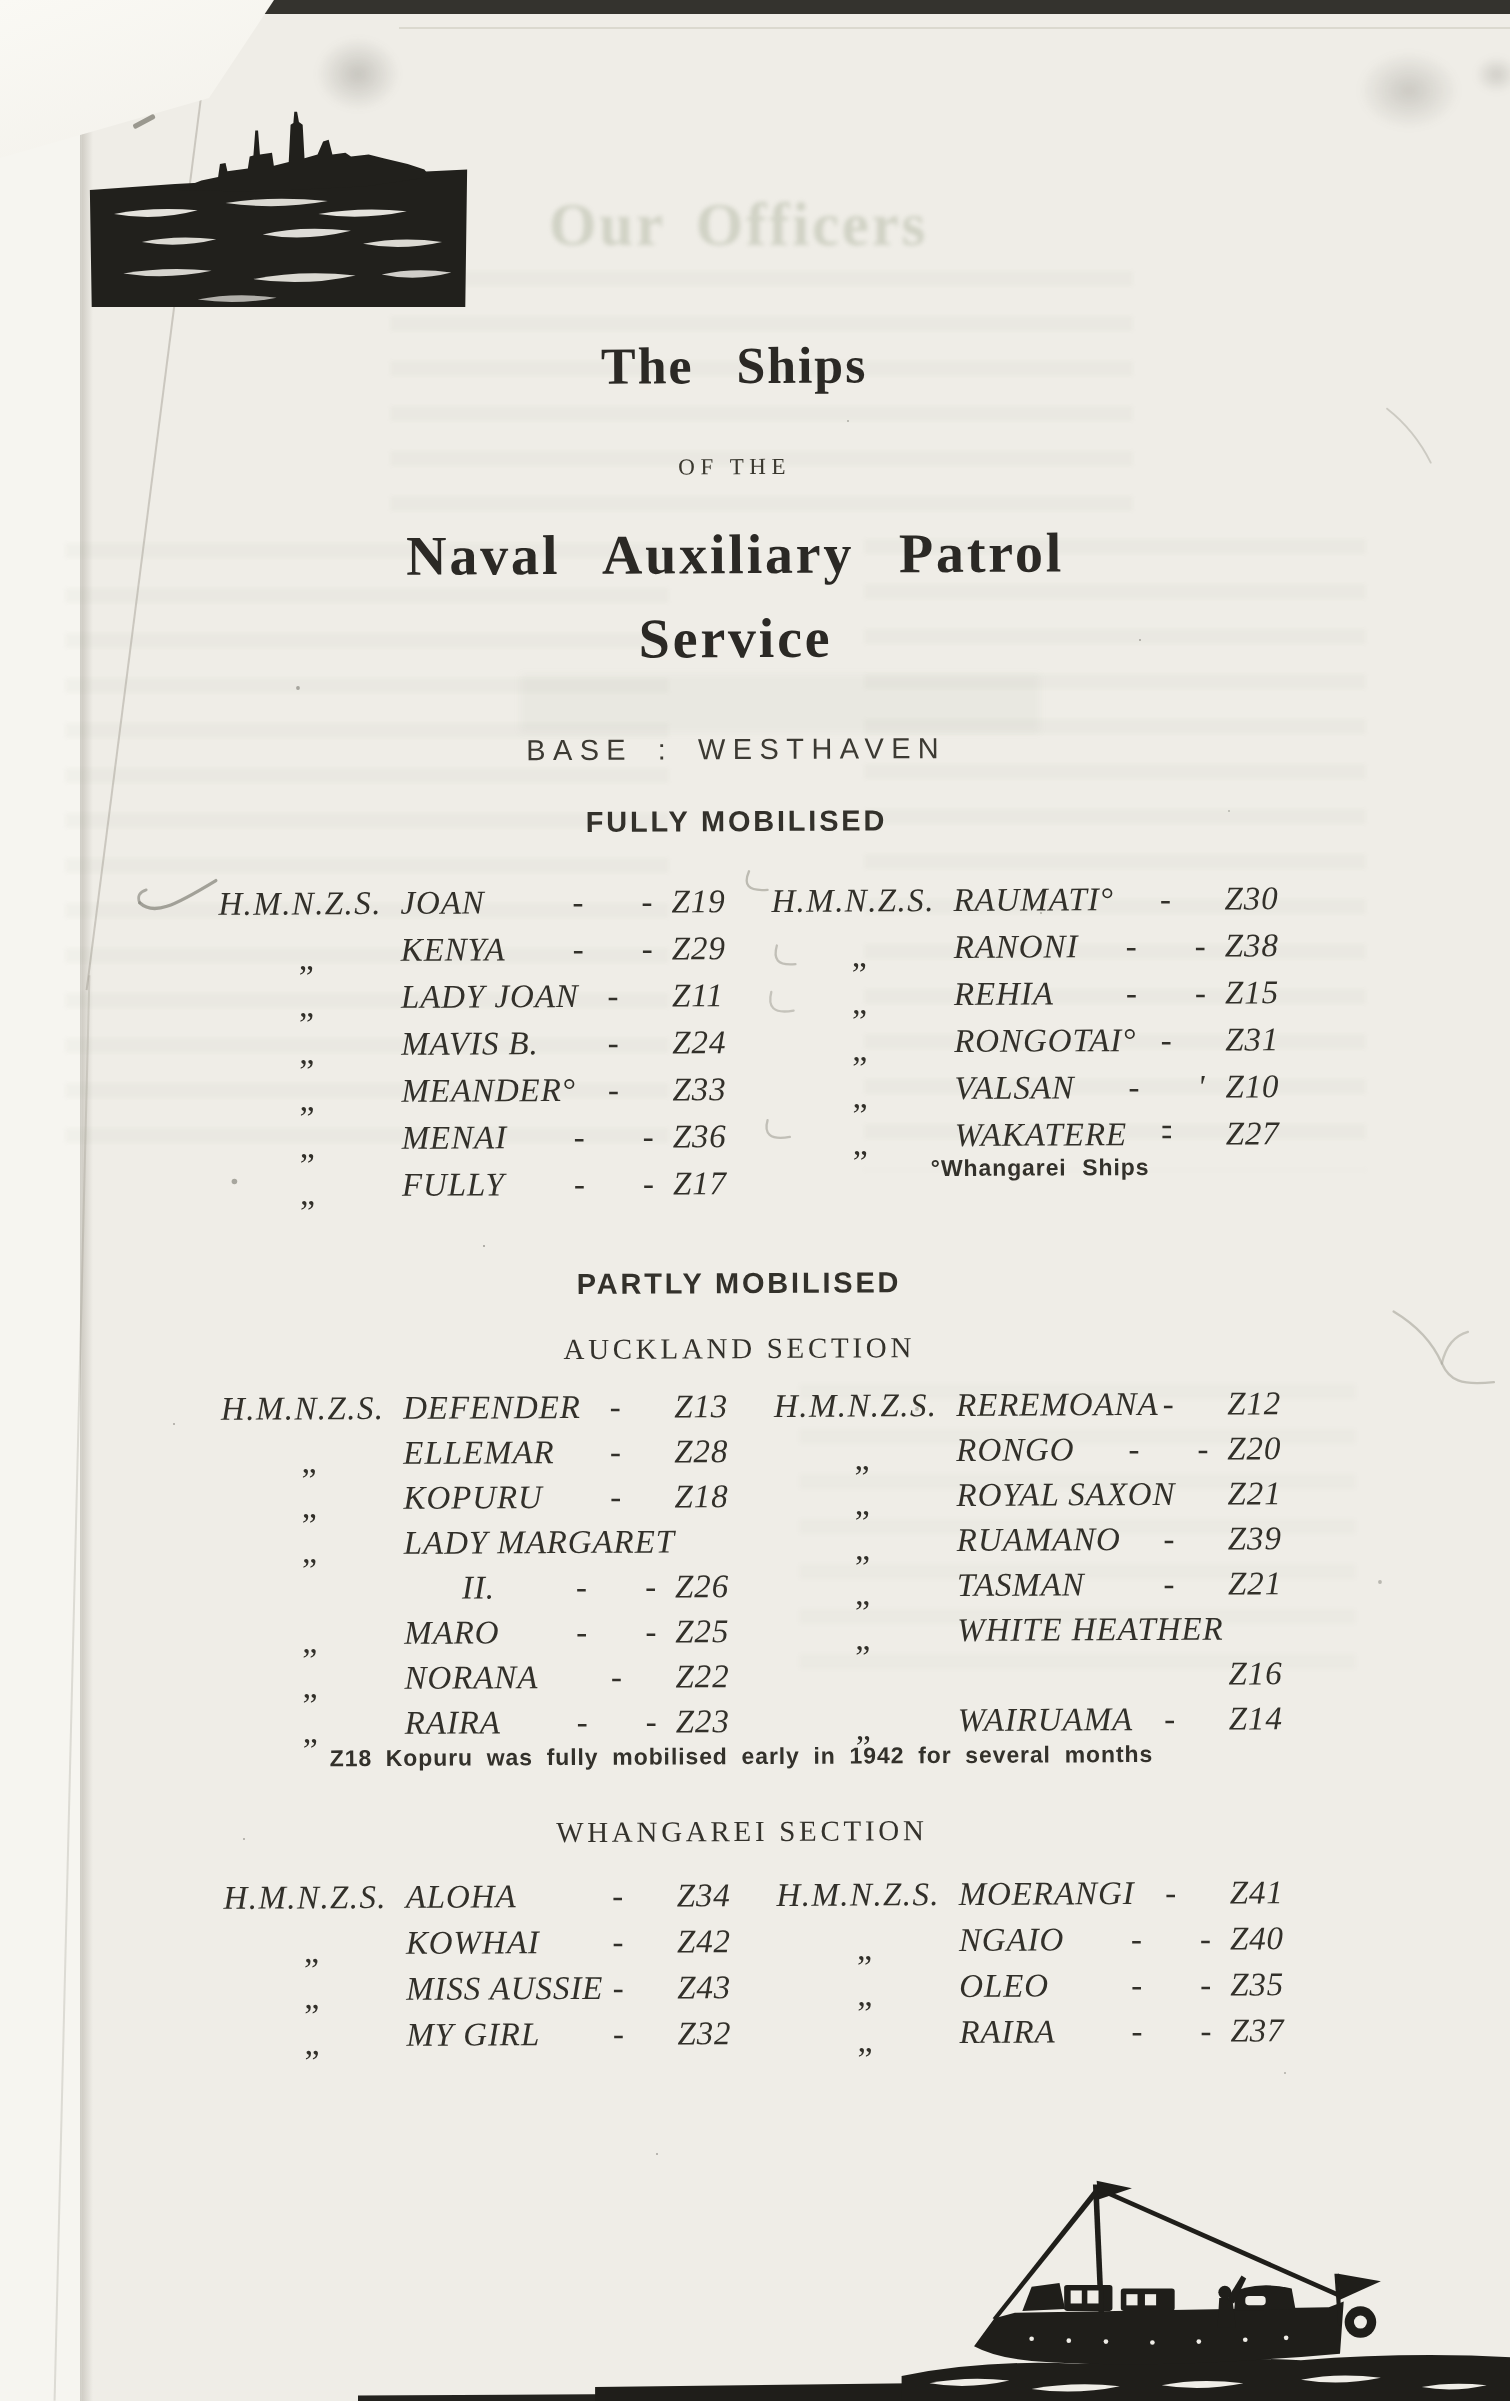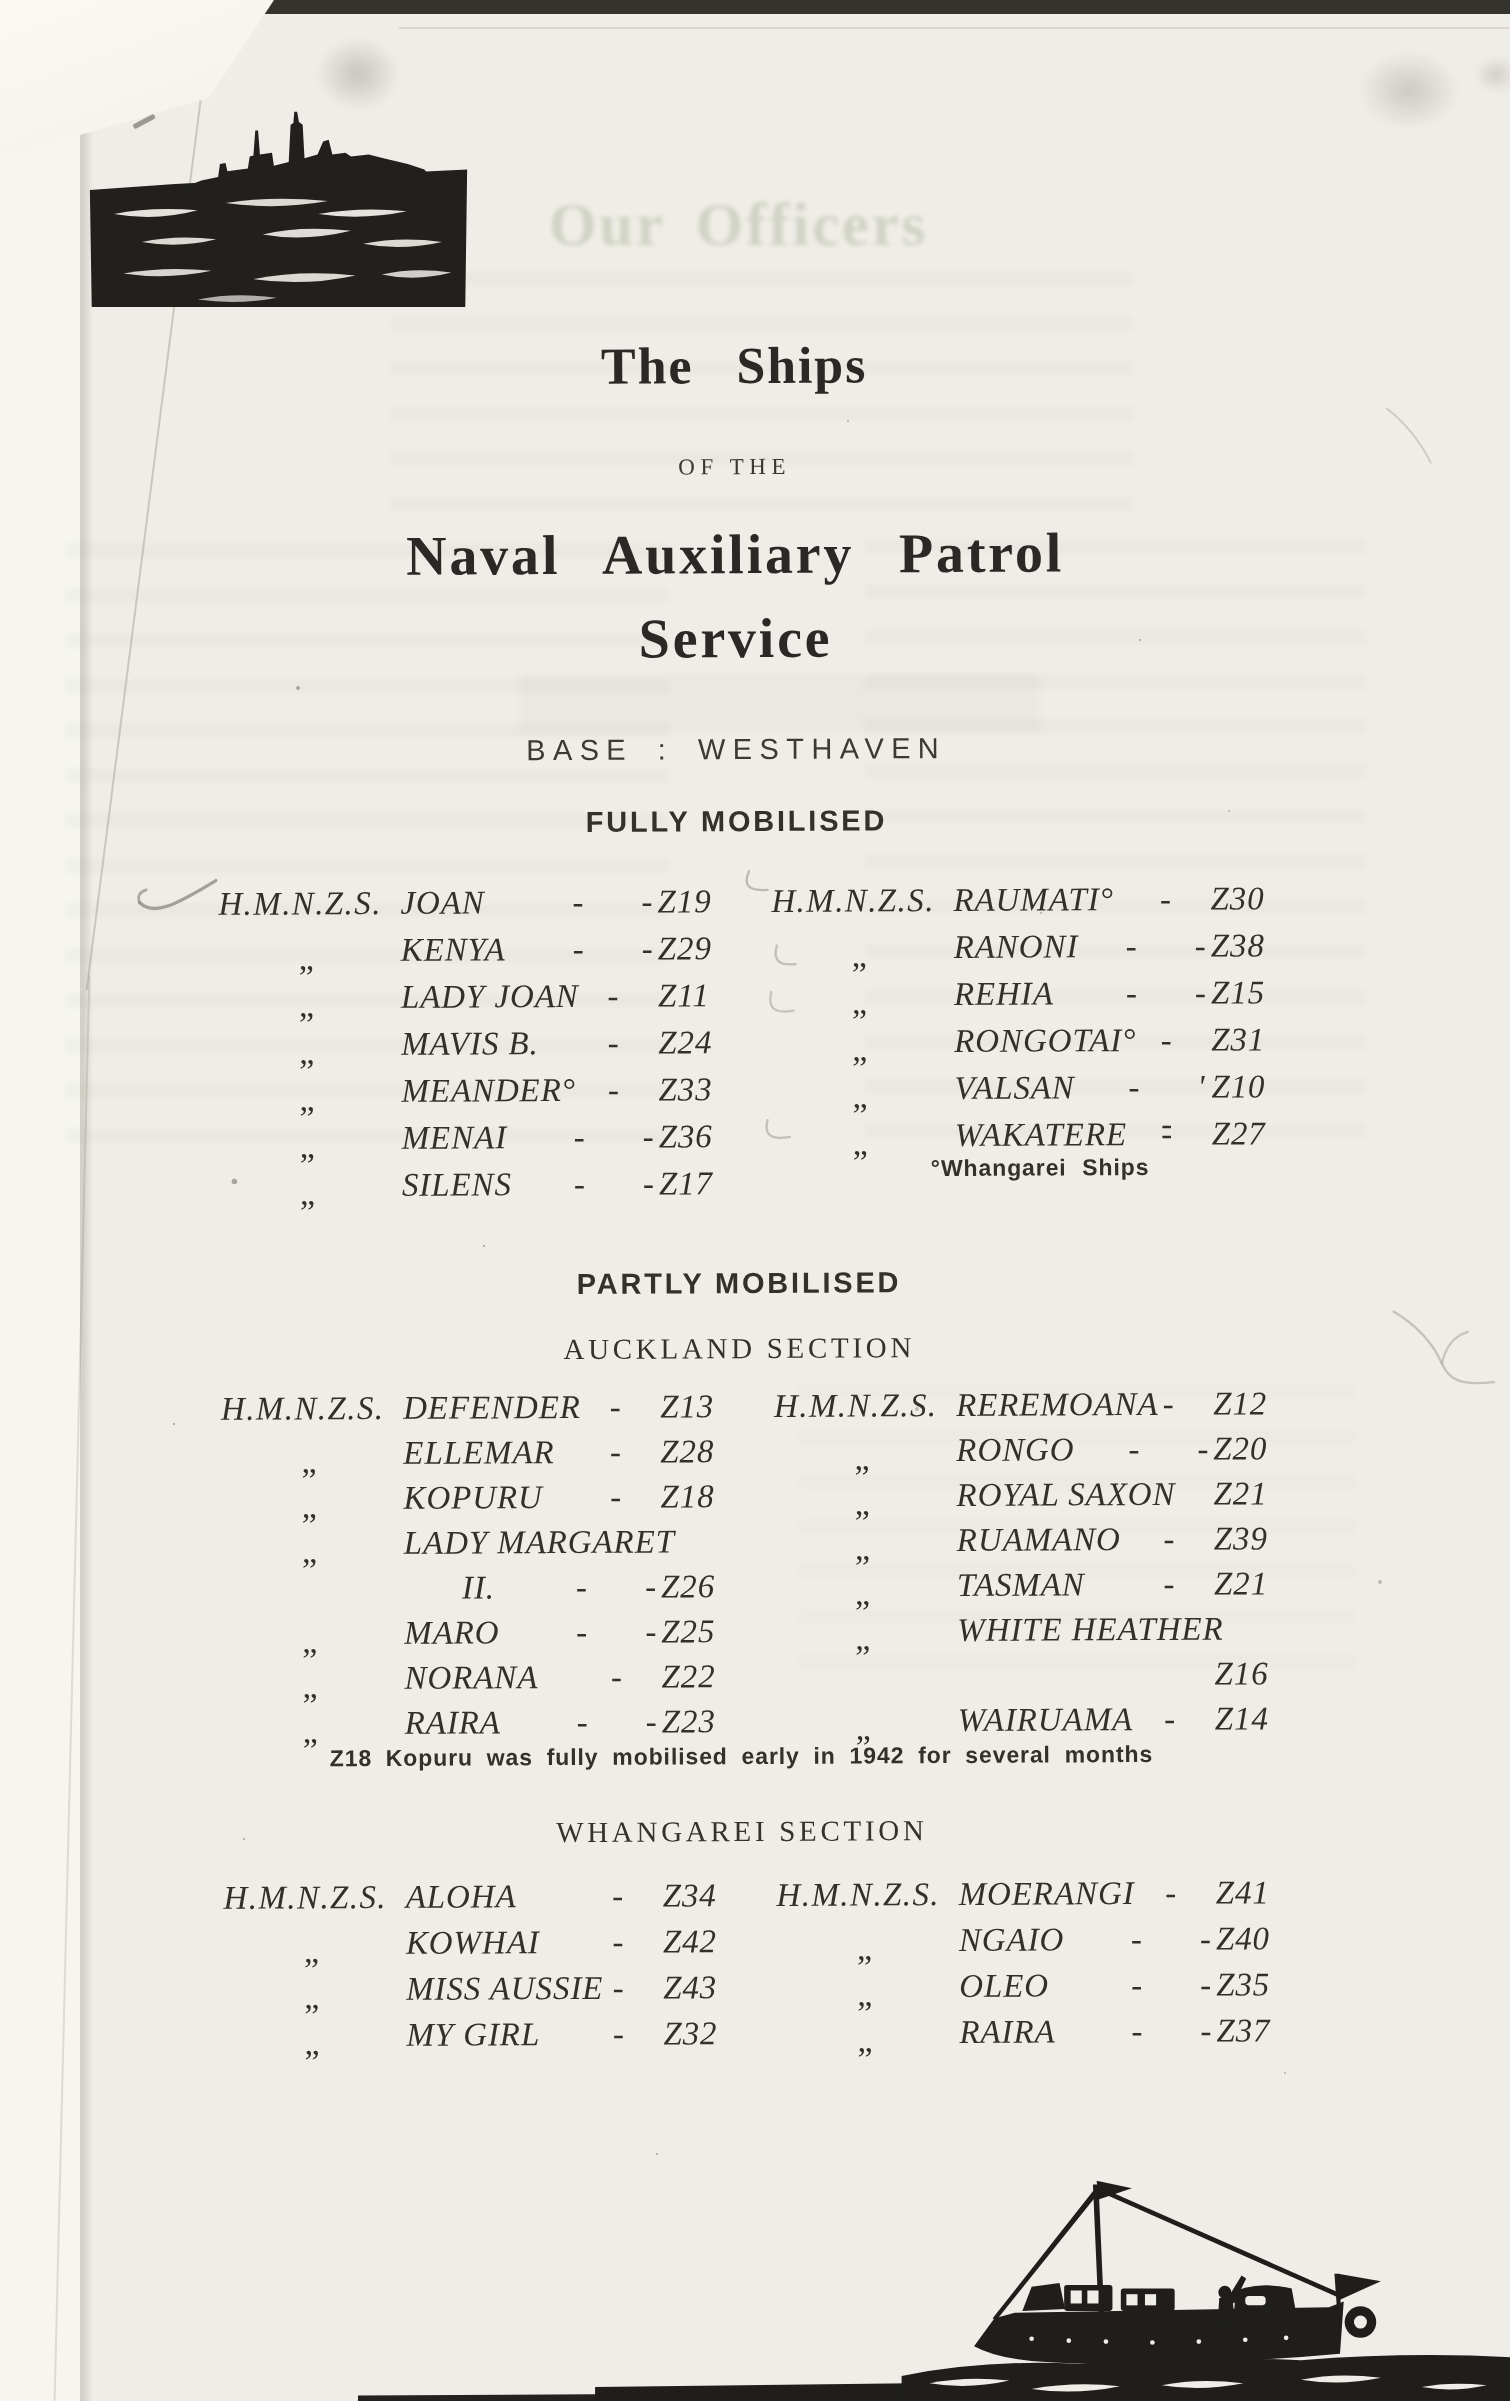--- a/index.html
+++ b/index.html
@@ -74,21 +74,21 @@
   .rh51 .row{height:47px;}
   .rh48 .row{height:45px;}
   .rh49 .row{height:46px;}
   .row{position:relative;font:italic 33px "Liberation Serif","DejaVu Serif",serif;
     color:#32302a;line-height:37px;letter-spacing:0.9px;}
   .row .prefix{position:absolute;left:1.9px;top:0;white-space:nowrap;letter-spacing:1.4px;}
   .row.has-ditto .prefix{left:82px;top:6.5px;font-style:normal;font-size:34px;}
   .row .name{position:absolute;left:184px;top:0;white-space:nowrap;}
   .row.v-indent .name{left:242px;font-family:Liberation Serif, serif;}
   .row .dashes{position:absolute;left:327px;top:0;width:139px;text-align:center;word-spacing:48px;}
-  .row .num{position:absolute;left:441px;top:0;white-space:nowrap;}
+  .row .num{position:absolute;left:455px;top:0;white-space:nowrap;}
   
   .art{position:absolute;}
   #warship-art{left:88px;top:110px;}
   #boat-art{left:595px;top:2127px;}
   #pencil-marks{left:0;top:0;}
 </style>
 </head>
 <body>
 
 <div class="page">
@@ -176,21 +176,21 @@
           <span class="num">Z33</span>
         </div>
         <div class="row has-ditto">
           <span class="prefix">„</span>
           <span class="name">MENAI</span>
           <span class="dashes">- -</span>
           <span class="num">Z36</span>
         </div>
         <div class="row has-ditto">
           <span class="prefix">„</span>
-          <span class="name">SILENS</span>
+          <span class="name">FULLY</span>
           <span class="dashes">- -</span>
           <span class="num">Z17</span>
         </div>
       </div>
     <div id="fully-right" class="list rh51">
 
     <div class="row">
           <span class="prefix">H.M.N.Z.S.</span>
           <span class="name">RAUMATI°</span>
           <span class="dashes">-</span>

